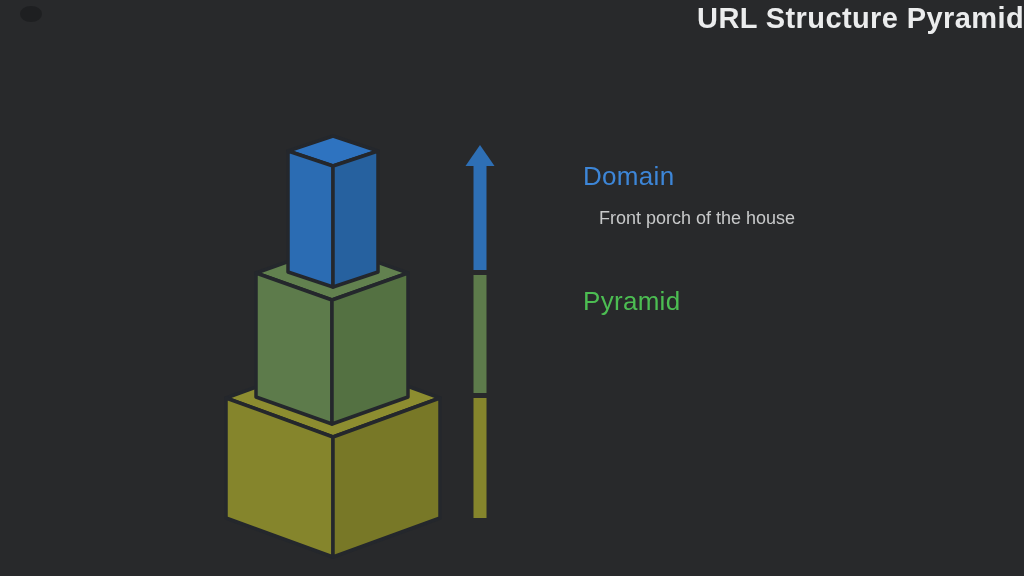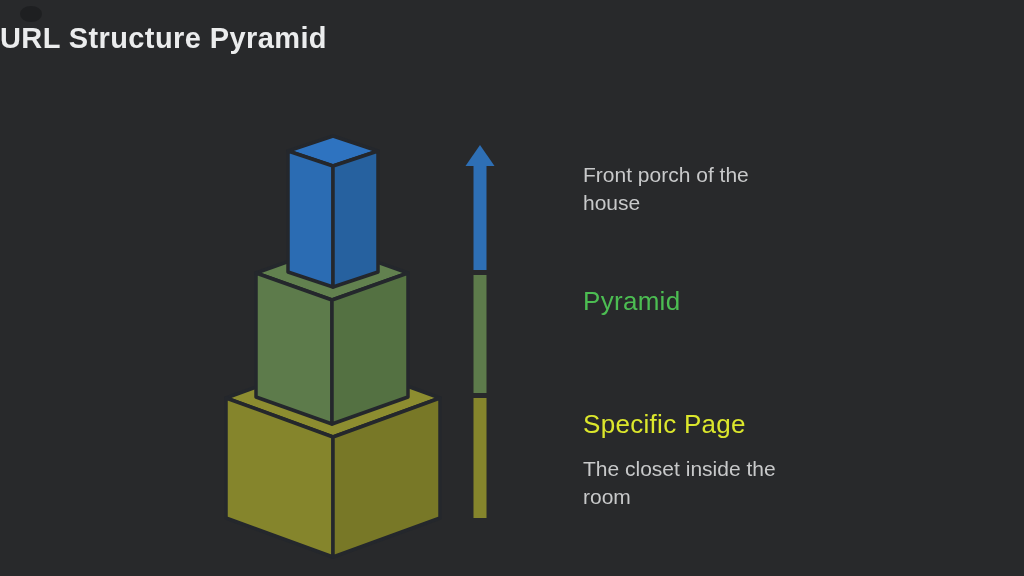--- a/index.html
+++ b/index.html
@@ -19,24 +19,24 @@
     left: 20px;
     top: 6px;
     width: 22px;
     height: 16px;
     border-radius: 50%;
     background: #1e1f21;
   }
 
   .title {
     position: absolute;
-    top: 22px;
+    top: 2px;
     left: 0;
     width: 100%;
-    text-align: left;
+    text-align: right;
     font-size: 29px;
     font-weight: 600;
     letter-spacing: 0.4px;
     color: #ebeced;
   }
 
   .diagram-svg {
     position: absolute;
     left: 0;
     top: 0;
@@ -64,24 +64,25 @@
 
   .legend-label {
     font-size: 26px;
     font-weight: 500;
     line-height: 1.2;
     letter-spacing: 0.3px;
     margin-bottom: 15px;
   }
 
   .legend-desc {
-    font-size: 21px;
+    font-size: 18px;
     line-height: 1.33;
     color: #c8c9ca;
     max-width: 215px;
+    margin-left: 16px;
   }
 </style>
 </head>
 <body>
 
 <div class="stage" style="background: rgb(40, 41, 43);">
 
   <div class="corner-dot"></div>
 
   <div class="title" style="color: rgb(235, 236, 237);">URL Structure Pyramid</div>
@@ -110,26 +111,23 @@
       <rect x="473.5" y="398" width="13" height="120" style="fill: rgb(133, 133, 44);"></rect>
       <rect x="473.5" y="275" width="13" height="118" style="fill: rgb(93, 123, 75);"></rect>
       <rect x="473.5" y="162" width="13" height="108" style="fill: rgb(46, 111, 181);"></rect>
       <polygon points="480,145 494.5,166 465.5,166" style="fill: rgb(46, 111, 181);"></polygon>
     </g>
   </svg>
 
   <div class="legend">
 
     <div class="legend-group g0">
+      <div class="legend-label" style="color: rgb(61, 134, 216);">Domain</div>
       <div class="legend-desc" style="color: rgb(200, 201, 202);">Front porch of the house</div>
     </div>
 
     <div class="legend-group g1">
       <div class="legend-label" style="color: rgb(76, 189, 82);">Pyramid</div>
     </div>
 
-    <div class="legend-group g2">
-      <div class="legend-label" style="color: rgb(220, 231, 44);">Specific Page</div>
-      <div class="legend-desc" style="color: rgb(200, 201, 202);">The closet inside the room</div>
-    </div>
 
   </div>
 </div>
 
 </body></html>

